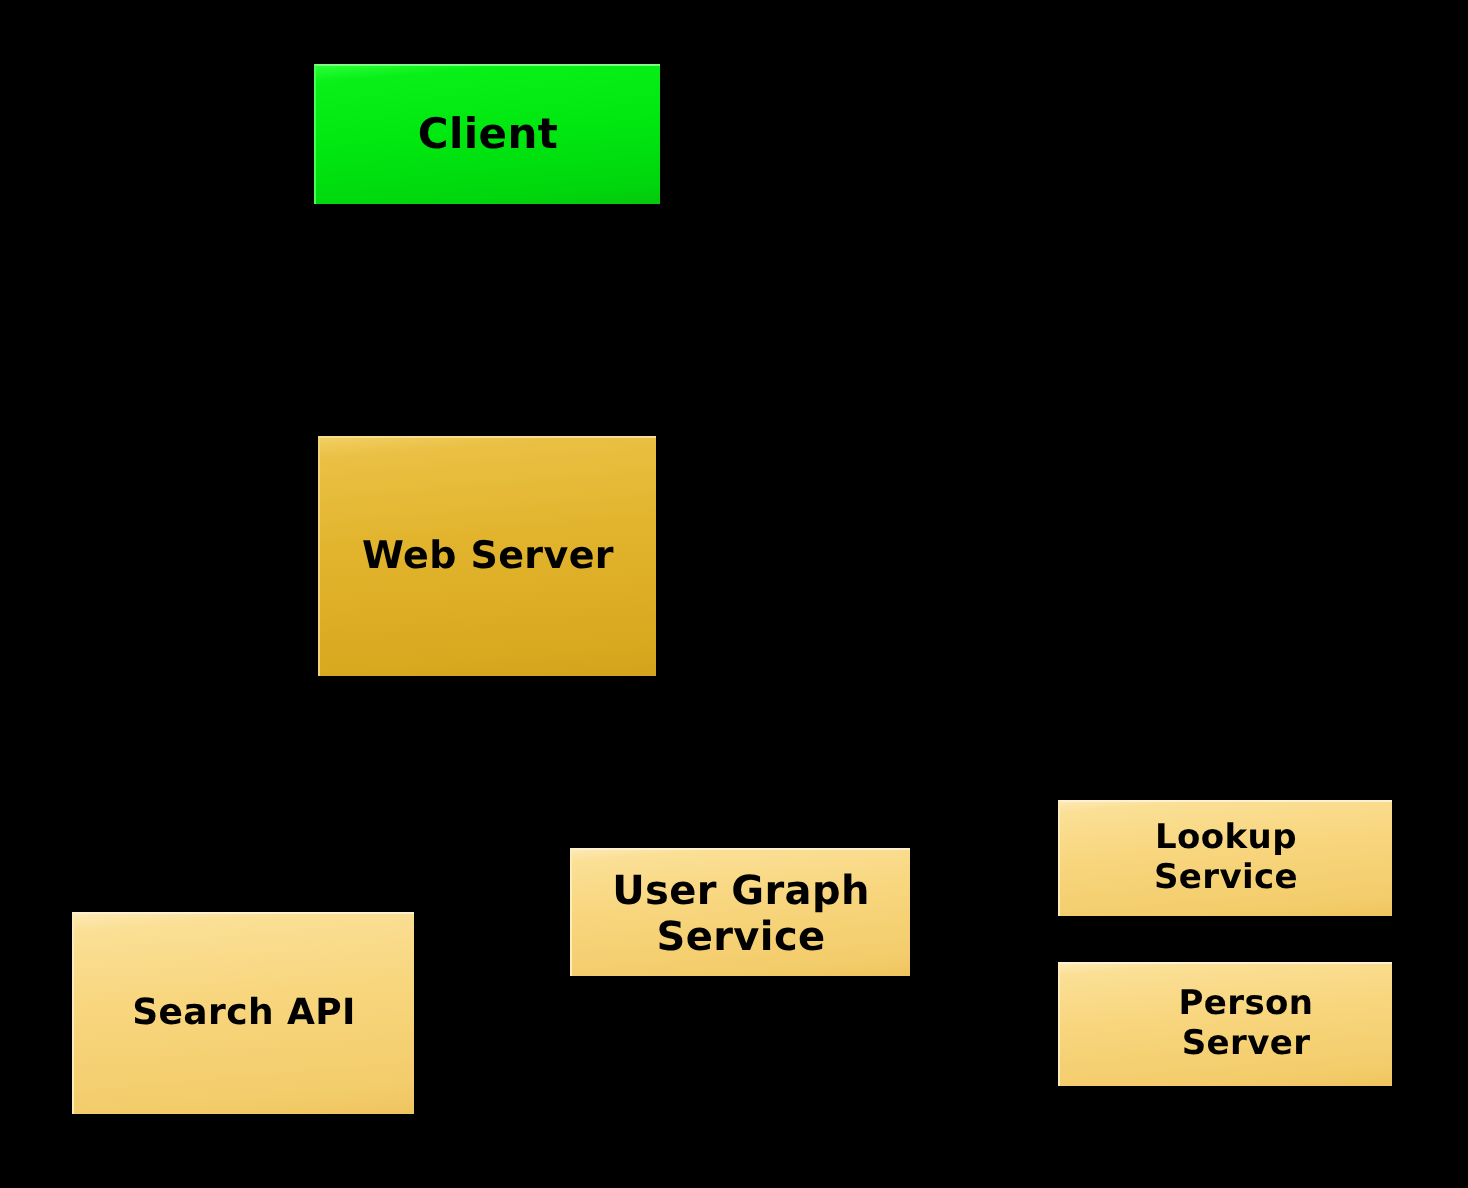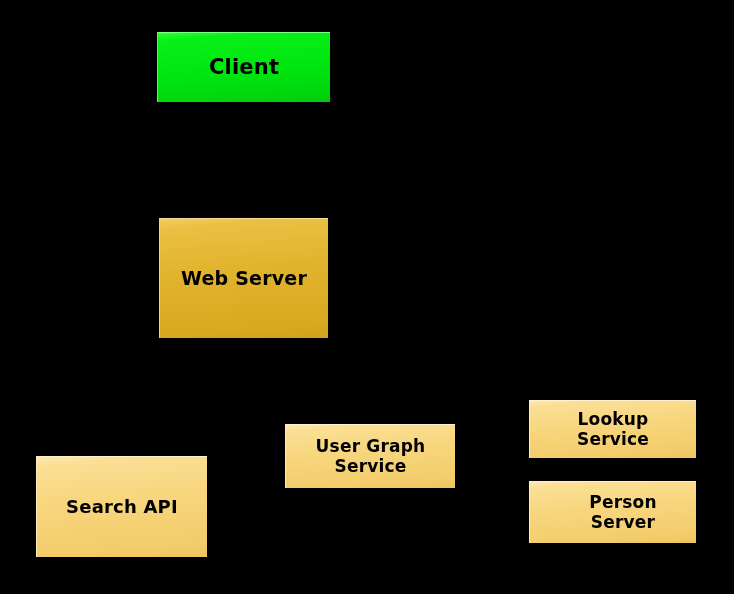--- a/index.html
+++ b/index.html
@@ -100,21 +100,21 @@
 
   <div class="node fill-gold-dark" style="left: 159px; top: 218px; width: 169px; height: 120px; font-size: 19px;">
     <span class="node-label">Web Server</span>
   </div>
 
   <div class="node fill-gold-light" style="left: 529px; top: 370px; width: 167px; height: 58px; font-size: 17px; margin-top: 30px;">
     <span class="node-label">Lookup
 Service</span>
   </div>
 
-  <div class="node fill-gold-light" style="left: 285px; top: 424px; width: 170px; height: 64px; font-size: 17px;">
+  <div class="node fill-gold-light" style="left: 285px; top: 424px; width: 170px; height: 64px; font-size: 20px;">
     <span class="node-label">User Graph
 Service</span>
   </div>
 
   <div class="node fill-gold-light" style="left: 529px; top: 481px; width: 167px; height: 62px; font-size: 17px; padding-left: 20px;">
     <span class="node-label">Person
 Server</span>
   </div>
 
   <div class="node fill-gold-light" style="left: 36px; top: 456px; width: 171px; height: 101px; font-size: 18px; text-align: center;">

